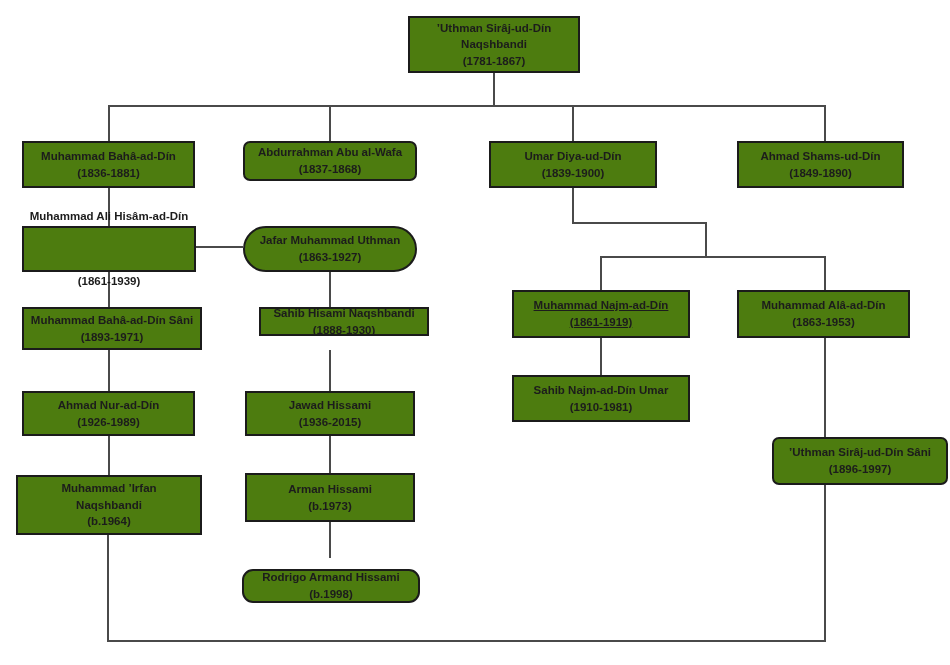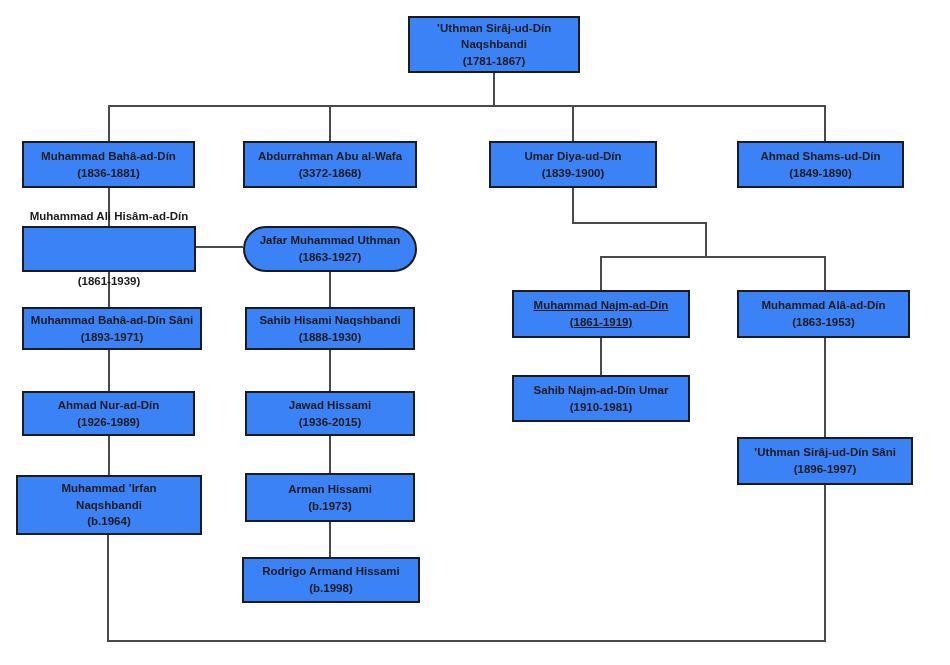--- a/index.html
+++ b/index.html
@@ -1,21 +1,21 @@
 <!DOCTYPE html>
 <html><head>
 <meta charset="utf-8">
 <style>
   html,body{margin:0;padding:0;background:#ffffff;}
   .canvas{
     position:relative;width:950px;height:665px;background:#ffffff;overflow:hidden;
     font-family:"Liberation Sans",sans-serif;
   }
   .node{
-    position:absolute;box-sizing:border-box;background:#3b82f6;
+    position:absolute;box-sizing:border-box;background:#4d7c0f;
     border:2px solid #1b1b1b;
     display:flex;flex-direction:column;align-items:center;justify-content:center;
     text-align:center;color:#1c1c1c;font-weight:bold;font-size:11.5px;line-height:1.45;
     padding:2px 4px;
   }
   .node .nm,.node .yr{white-space:nowrap;}
   .vline,.hline{position:absolute;background:#4a4a4a;}
   .vline{width:2px;}
   .hline{height:2px;}
 </style>
@@ -59,23 +59,23 @@
     <div class="nm">’Uthman Sirâj-ud-Dín</div>
     <div class="nm">Naqshbandi</div>
     <div class="yr">(1781-1867)</div>
   </div>
 
   <div class="node" style="left:22px;top:141px;width:173px;height:47px;">
     <div class="nm">Muhammad Bahâ-ad-Dín</div>
     <div class="yr">(1836-1881)</div>
   </div>
 
-  <div class="node" style="left:243px;top:141px;width:174px;height:47px;">
+  <div class="node" style="left:243px;top:141px;width:174px;height:40px;border-radius:7px;">
     <div class="nm">Abdurrahman Abu al-Wafa</div>
-    <div class="yr">(3372-1868)</div>
+    <div class="yr">(1837-1868)</div>
   </div>
 
   <div class="node" style="left:489px;top:141px;width:168px;height:47px;">
     <div class="nm">Umar Diya-ud-Dín</div>
     <div class="yr">(1839-1900)</div>
   </div>
 
   <div class="node" style="left:737px;top:141px;width:167px;height:47px;">
     <div class="nm">Ahmad Shams-ud-Dín</div>
     <div class="yr">(1849-1890)</div>
@@ -89,21 +89,21 @@
   <div class="node" style="left:243px;top:226px;width:174px;height:46px;border-radius:23px;">
     <div class="nm">Jafar Muhammad Uthman</div>
     <div class="yr">(1863-1927)</div>
   </div>
 
   <div class="node" style="left:22px;top:307px;width:180px;height:43px;">
     <div class="nm">Muhammad Bahâ-ad-Dín Sâni</div>
     <div class="yr">(1893-1971)</div>
   </div>
 
-  <div class="node" style="left:245px;top:307px;width:170px;height:43px;">
+  <div class="node" style="left:259px;top:307px;width:170px;height:29px;">
     <div class="nm">Sahib Hisami Naqshbandi</div>
     <div class="yr">(1888-1930)</div>
   </div>
 
   <div class="node" style="left:22px;top:391px;width:173px;height:45px;">
     <div class="nm">Ahmad Nur-ad-Dín</div>
     <div class="yr">(1926-1989)</div>
   </div>
 
   <div class="node" style="left:245px;top:391px;width:170px;height:45px;">
@@ -115,38 +115,38 @@
     <div class="nm">Muhammad ’Irfan</div>
     <div class="nm">Naqshbandi</div>
     <div class="yr">(b.1964)</div>
   </div>
 
   <div class="node" style="left:245px;top:473px;width:170px;height:49px;">
     <div class="nm">Arman Hissami</div>
     <div class="yr">(b.1973)</div>
   </div>
 
-  <div class="node" style="left:242px;top:557px;width:178px;height:46px;">
+  <div class="node" style="left:242px;top:569px;width:178px;height:34px;border-radius:11px;">
     <div class="nm">Rodrigo Armand Hissami</div>
     <div class="yr">(b.1998)</div>
   </div>
 
   <div class="node" style="left:512px;top:290px;width:178px;height:48px;text-decoration:underline;">
     <div class="nm">Muhammad Najm-ad-Dín</div>
     <div class="yr">(1861-1919)</div>
   </div>
 
   <div class="node" style="left:737px;top:290px;width:173px;height:48px;">
     <div class="nm">Muhammad Alâ-ad-Dín</div>
     <div class="yr">(1863-1953)</div>
   </div>
 
   <div class="node" style="left:512px;top:375px;width:178px;height:47px;">
     <div class="nm">Sahib Najm-ad-Dín Umar</div>
     <div class="yr">(1910-1981)</div>
   </div>
 
-  <div class="node" style="left:737px;top:437px;width:176px;height:48px;">
+  <div class="node" style="left:772px;top:437px;width:176px;height:48px;border-radius:7px;">
     <div class="nm">’Uthman Sirâj-ud-Dín Sâni</div>
     <div class="yr">(1896-1997)</div>
   </div>
 
 </div>
 
 </body></html>

